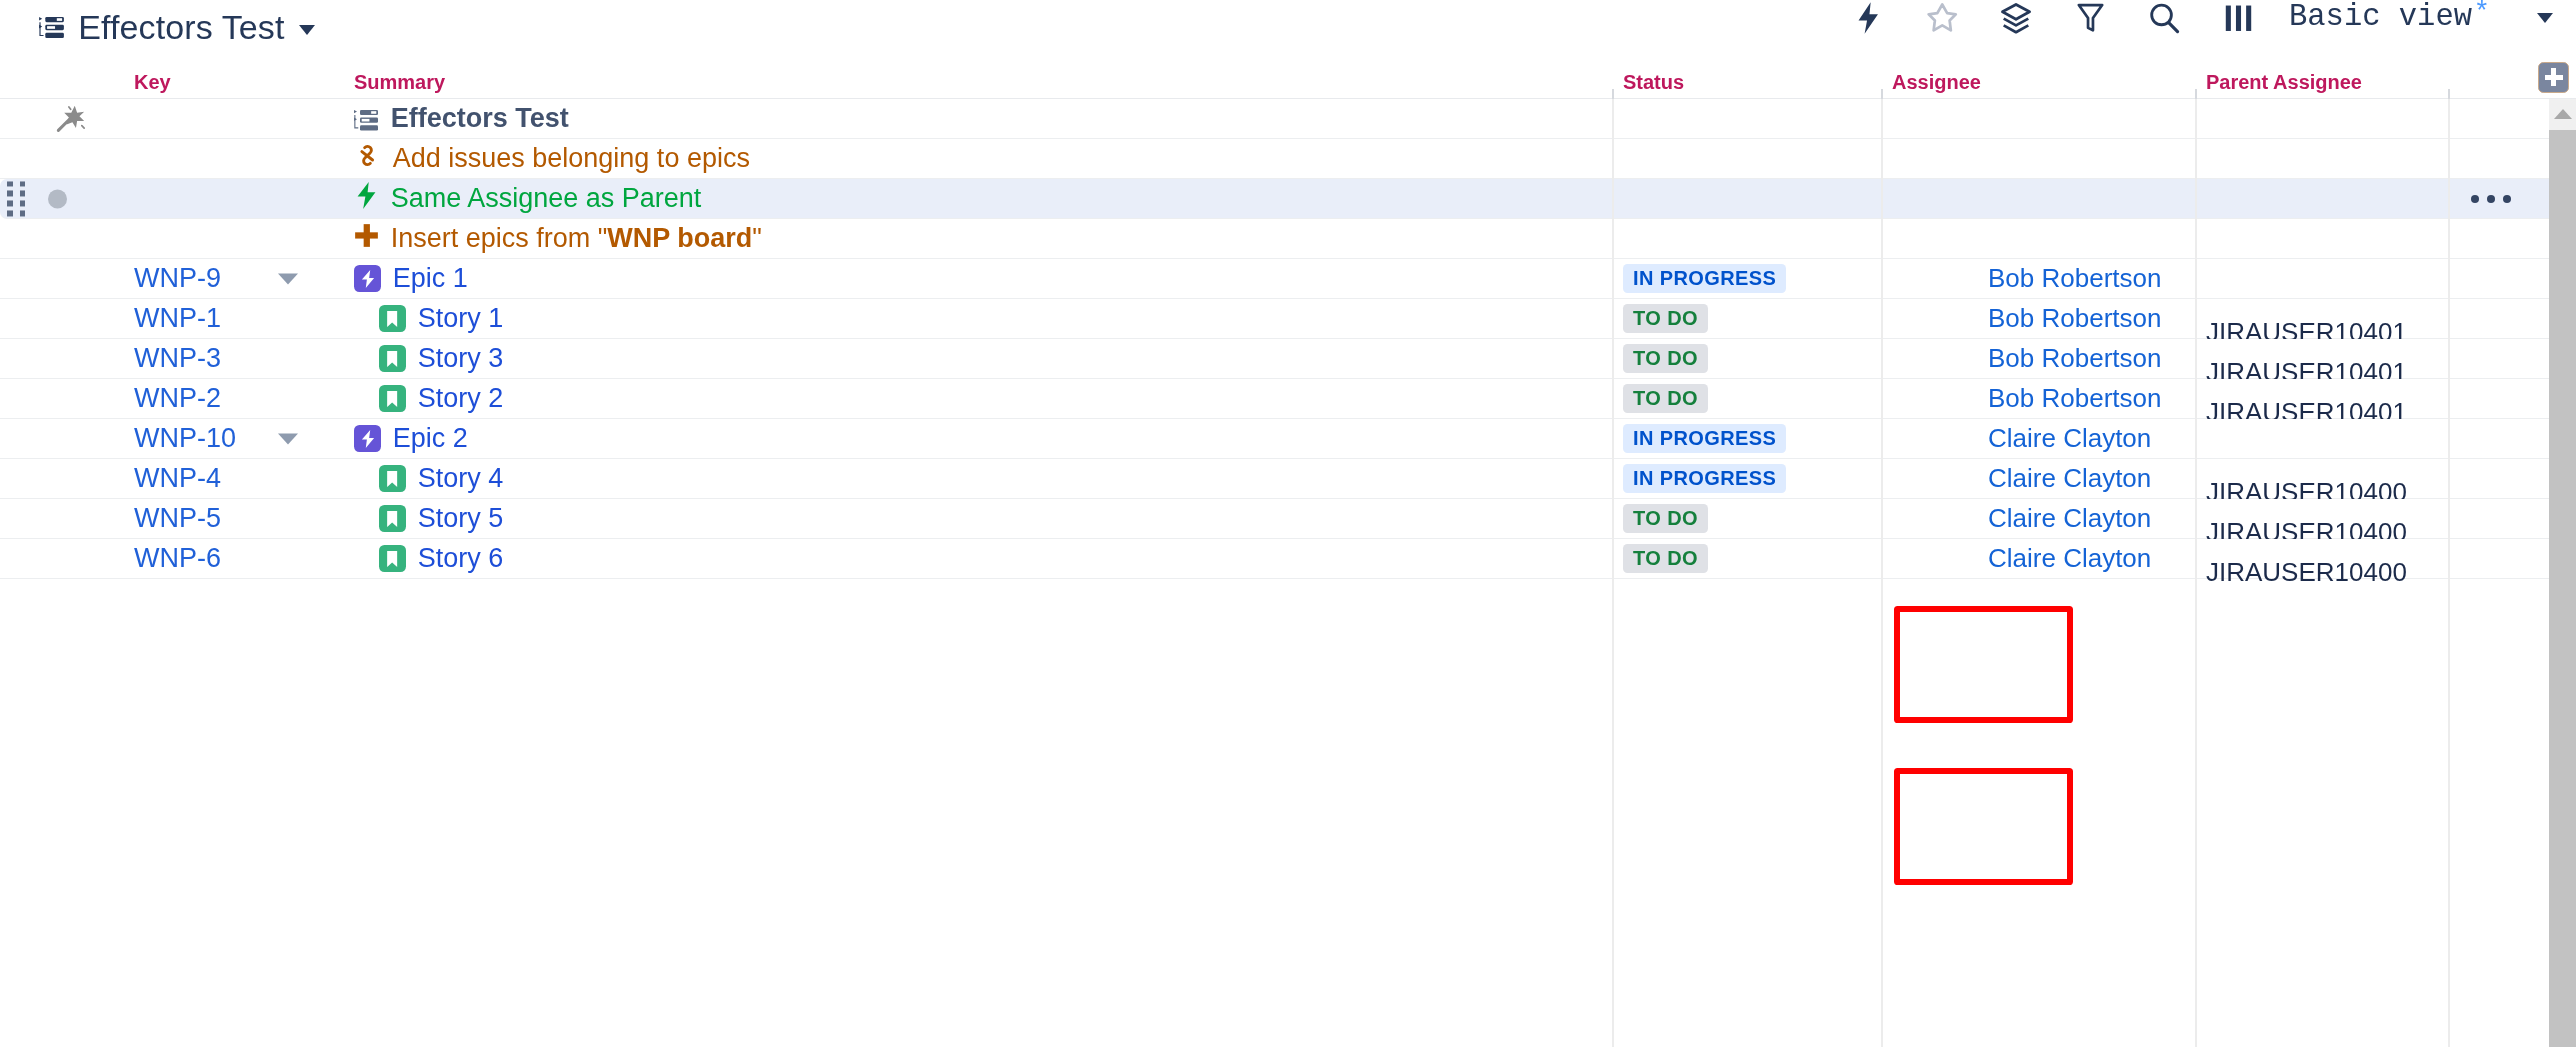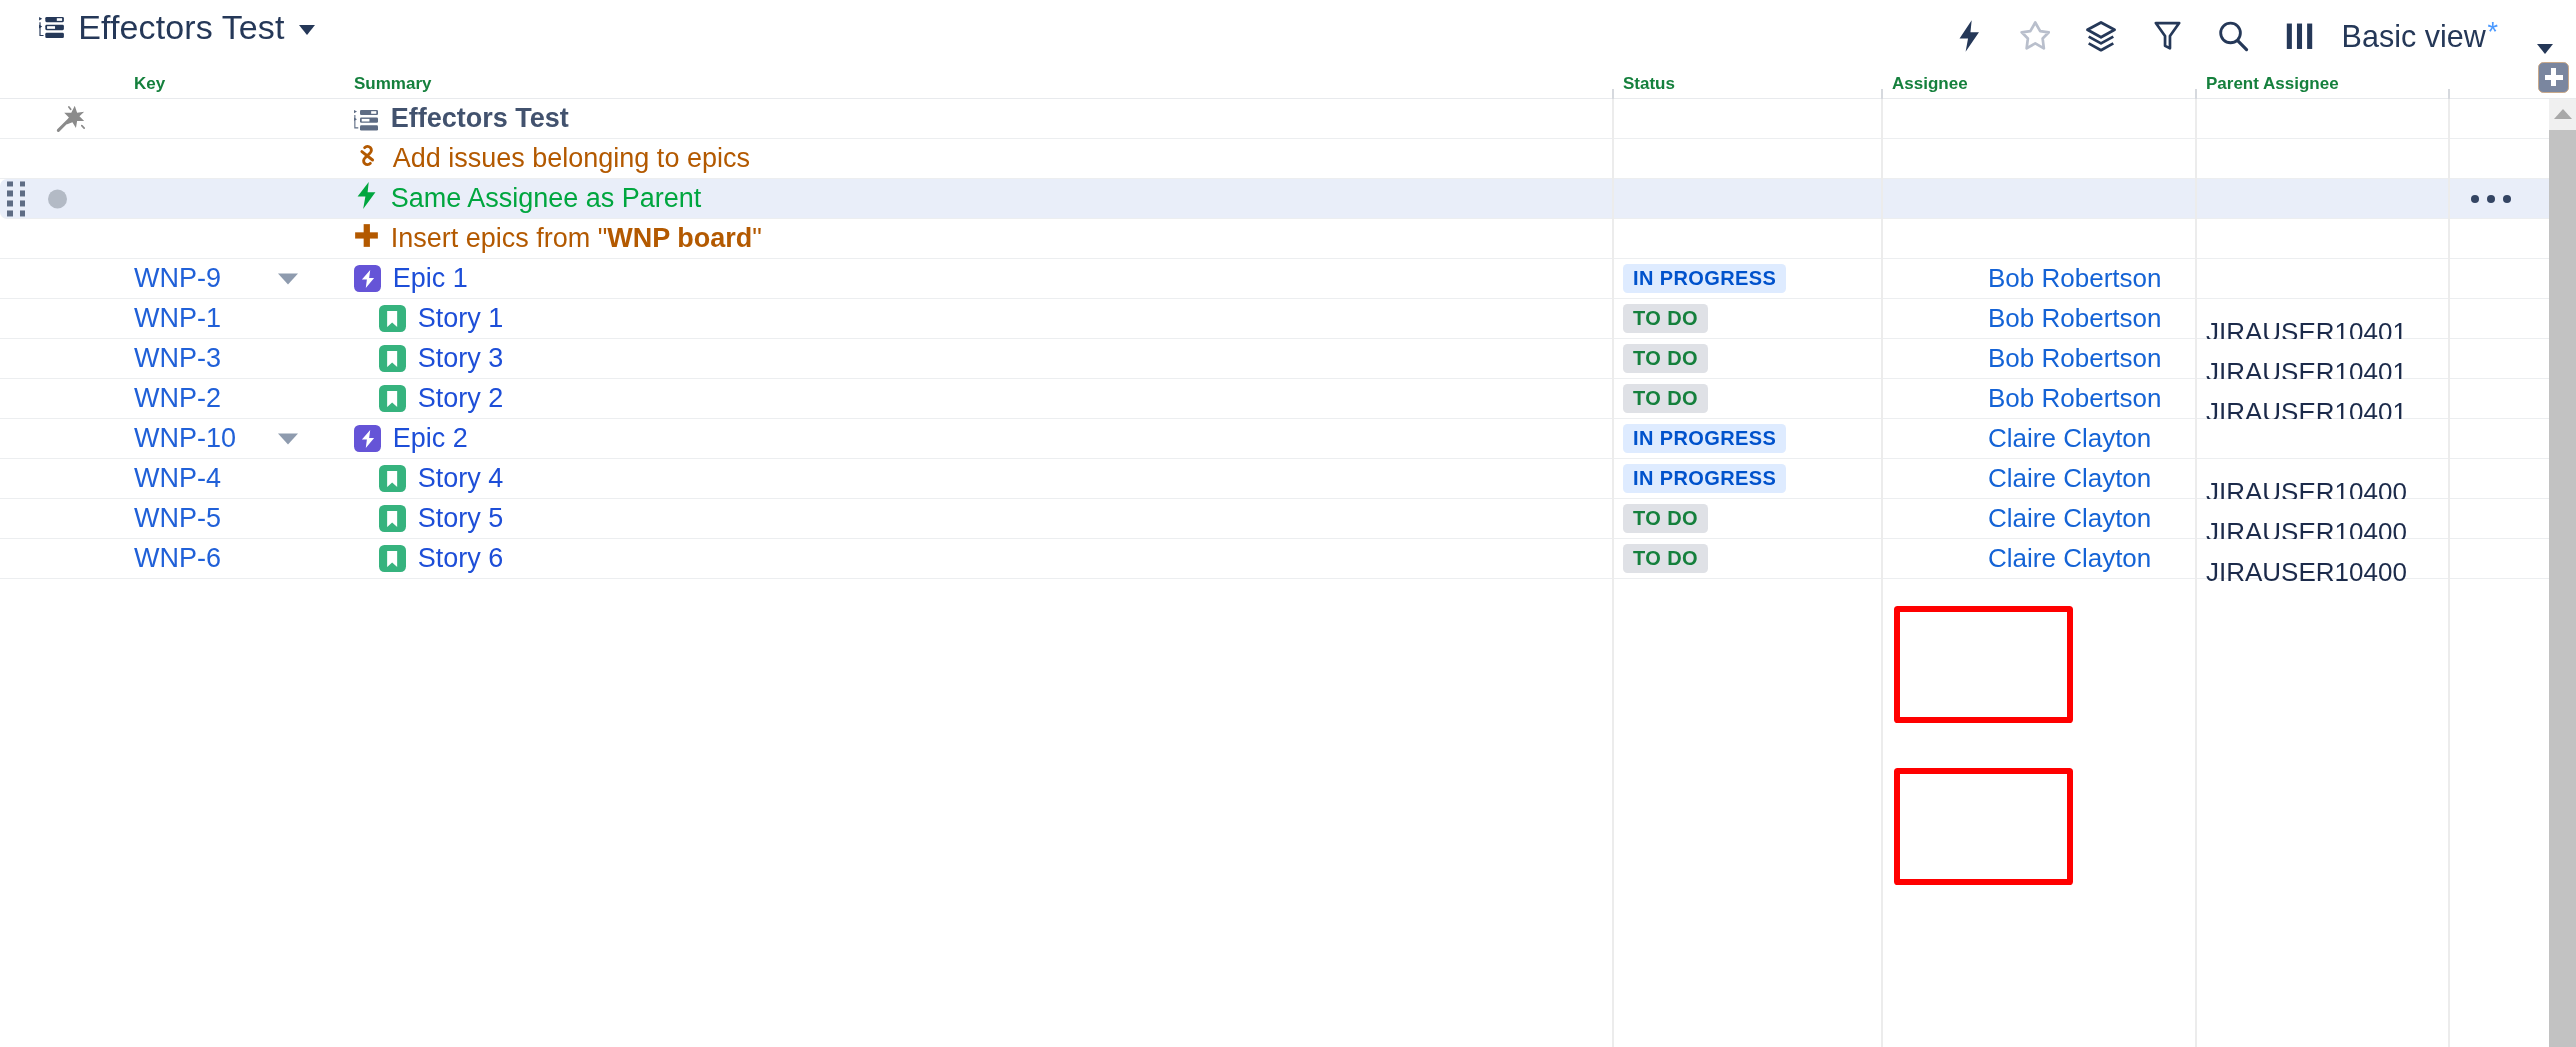--- a/index.html
+++ b/index.html
@@ -33,21 +33,21 @@
     border-left: 8px solid transparent;
     border-right: 8px solid transparent;
     border-top: 10px solid #253858;
     margin-top: 5.4px;
   }
 
   .topbar-right {
     position: absolute;
     right: 23px; top: 0;
     height: 54px;
-    display: flex; align-items: flex-end; gap: 30px;
+    display: flex; align-items: flex-start; gap: 38px; font-family: Liberation Mono, monospace;
   }
   .tb-icon {
     width: 36px; height: 36px;
     display: flex; align-items: center; justify-content: center;
   }
   .view-name {
     font-size: 30.5px; color: #253858;
     display: flex; align-items: flex-start; gap: 1.8px;
     margin-left: -5.4px;
   }
@@ -63,23 +63,23 @@
   
   .hdr {
     position: relative;
     height: 45px;
     background: #fff;
     border-bottom: 1.8px solid #e8eaed;
   }
   .hdr-cell {
     position: absolute;
     bottom: 3.6px;
-    font-size: 17px;
+    font-size: 20px;
     font-weight: 700;
-    color: #15803d;
+    color: #be185d;
     white-space: nowrap;
   }
   .hdr-sep {
     position: absolute;
     bottom: -1.8px;
     width: 1.8px; height: 10.8px;
     background: #d6d9de;
   }
   .addcol {
     position: absolute;

